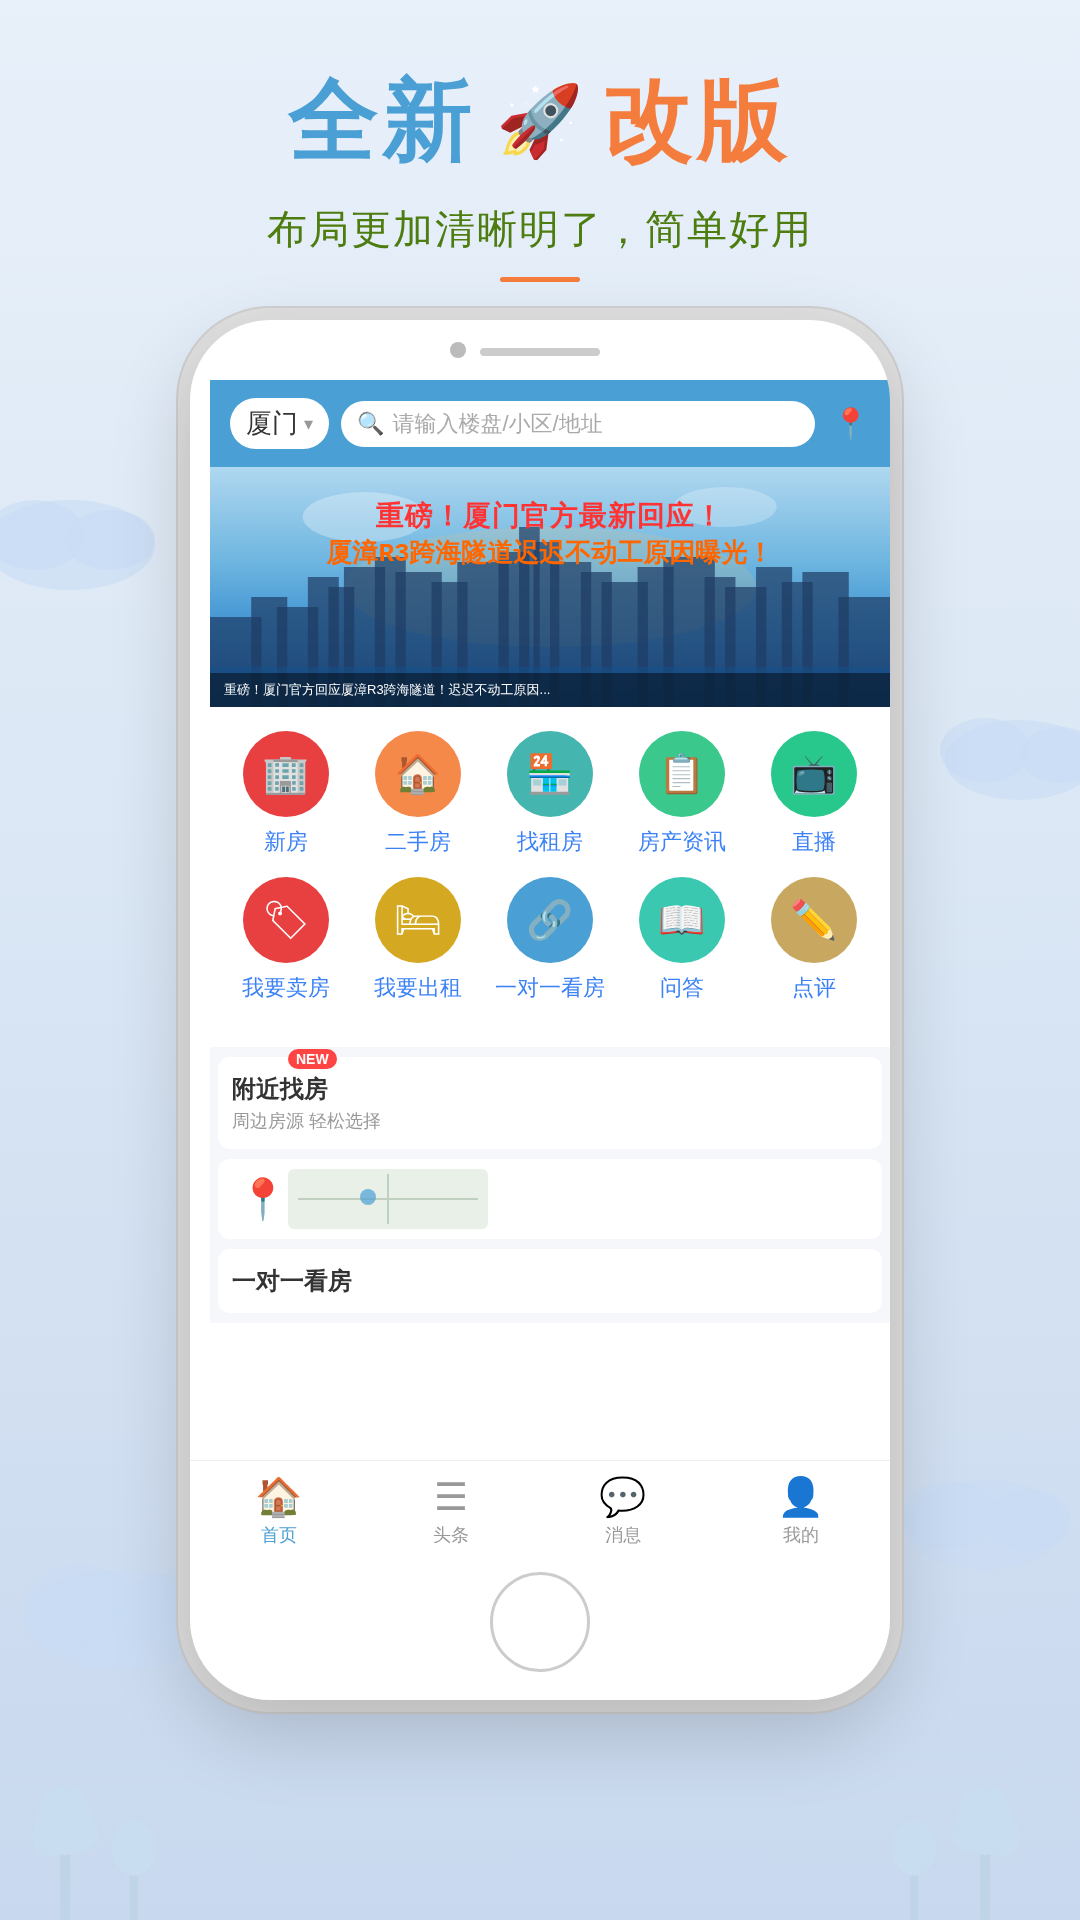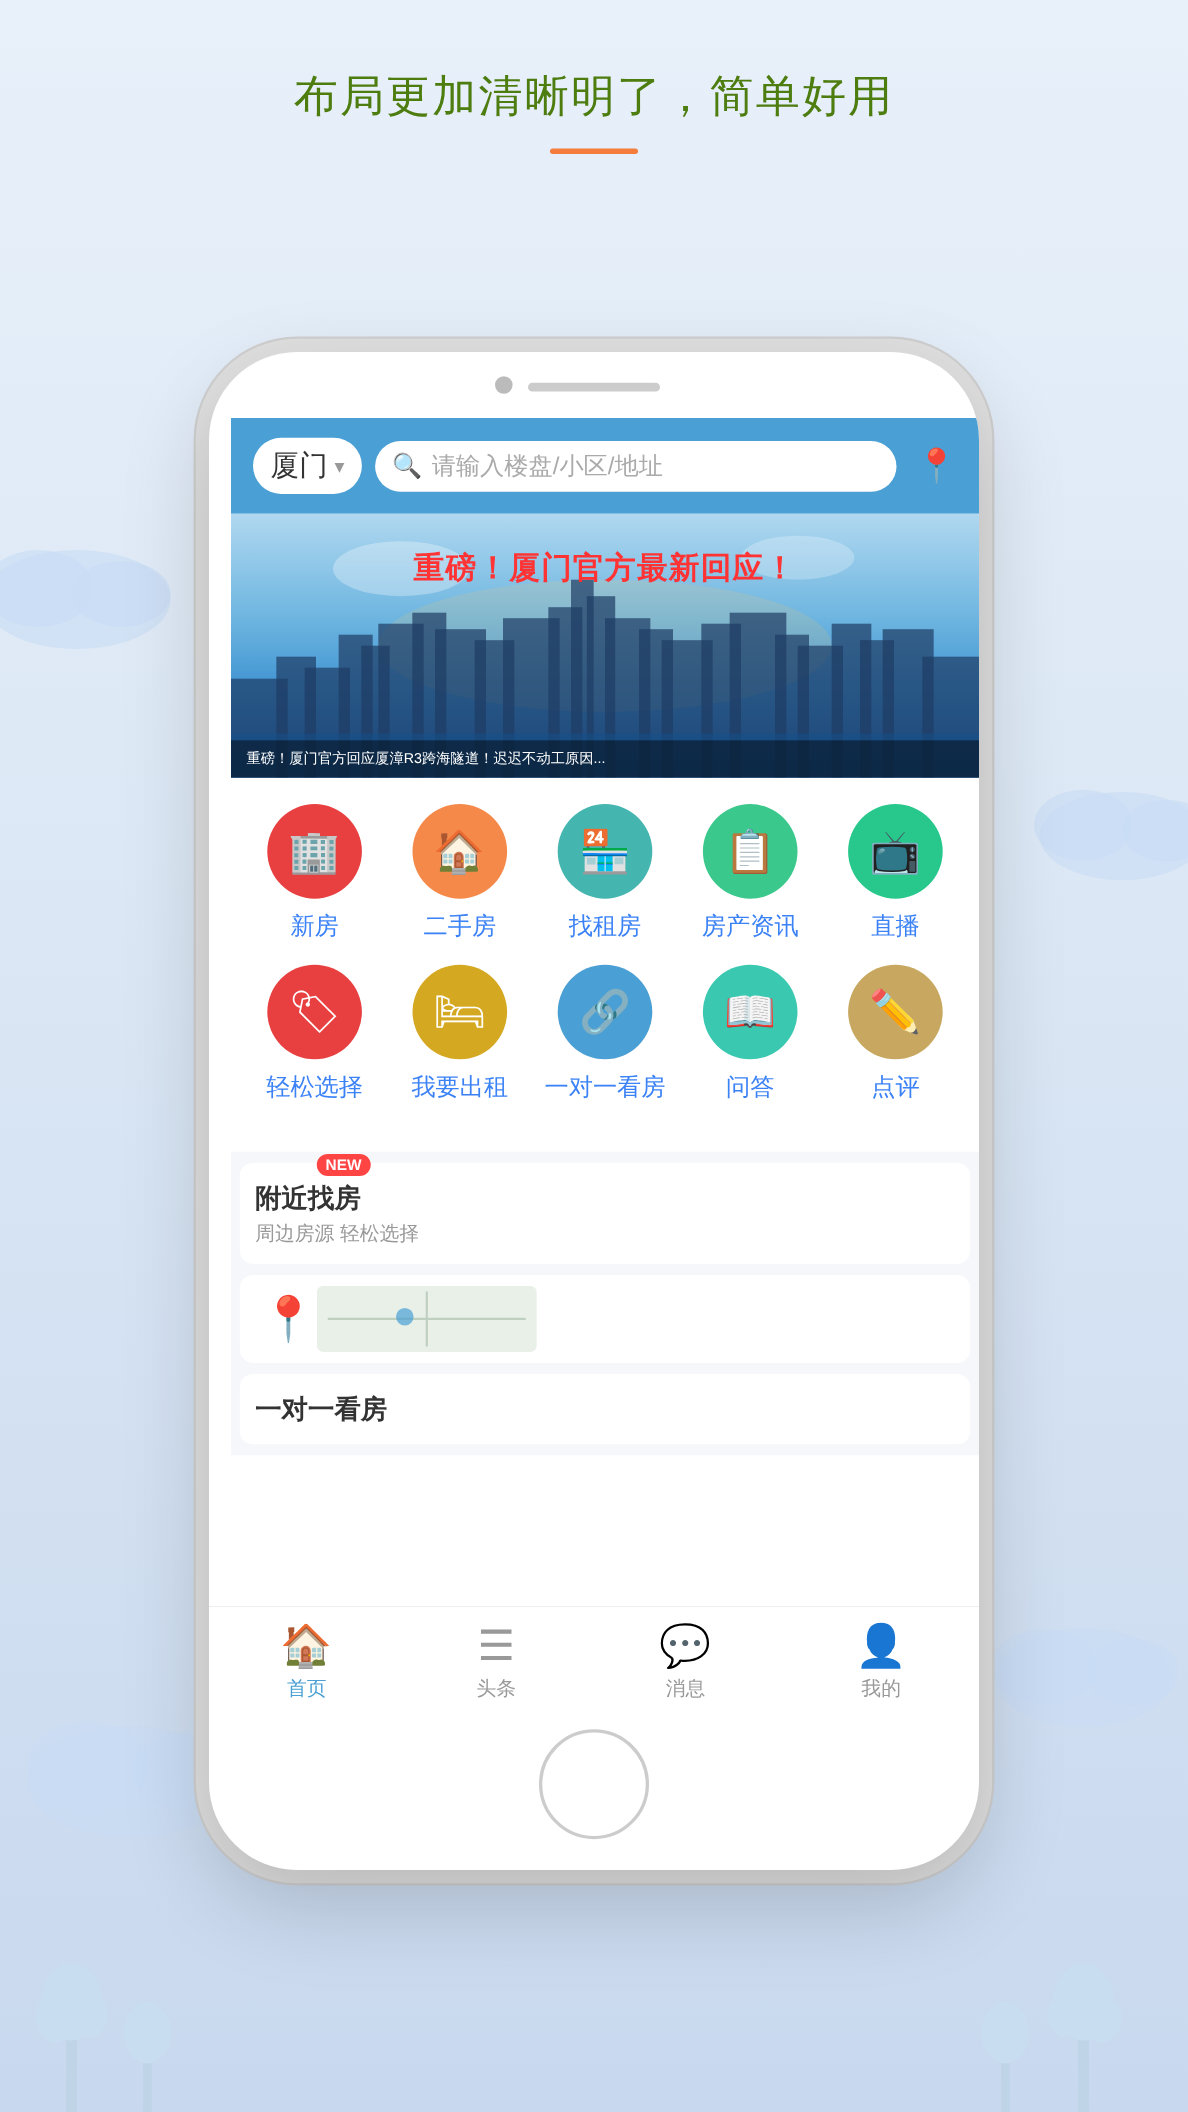--- a/index.html
+++ b/index.html
@@ -431,20 +431,25 @@
   <ellipse cx="150" cy="70" rx="50" ry="35" fill="rgba(200,220,245,0.5)"></ellipse>
 </svg>
 
 <svg style="position:absolute;bottom:350px;right:10px;z-index:5;" width="170" height="110" viewBox="0 0 170 110">
   <ellipse cx="85" cy="65" rx="80" ry="45" fill="rgba(200,220,245,0.5)"></ellipse>
   <ellipse cx="50" cy="55" rx="48" ry="34" fill="rgba(200,220,245,0.5)"></ellipse>
   <ellipse cx="130" cy="60" rx="42" ry="30" fill="rgba(200,220,245,0.5)"></ellipse>
 </svg>
 
 <div class="header-area">
+  <div class="header-title">
+    <span class="header-title-blue">全新</span>
+    <span class="rocket-icon">🚀</span>
+    <span class="header-title-orange">改版</span>
+  </div>
   <div class="header-subtitle">布局更加清晰明了，简单好用</div>
   <div class="header-underline"></div>
 </div>
 
 <div class="phone-mockup">
   <div class="phone-camera"></div>
   <div class="phone-speaker"></div>
 
   <div class="app-content">
 
@@ -506,20 +511,21 @@
             <rect x="530" y="100" width="35" height="140"></rect>
             <rect x="555" y="115" width="30" height="125"></rect>
             <rect x="575" y="105" width="45" height="135"></rect>
             <rect x="610" y="130" width="50" height="110"></rect>
           </g>
 
           <rect x="0" y="200" width="660" height="40" fill="rgba(20,80,140,0.5)"></rect>
         </svg>
         <div class="banner-text-top">
           <div class="banner-title-red">重磅！厦门官方最新回应！</div>
+          <div class="banner-title-orange">厦漳R3跨海隧道迟迟不动工原因曝光！</div>
         </div>
         <div class="banner-bottom-bar">
           <div class="banner-bottom-text">重磅！厦门官方回应厦漳R3跨海隧道！迟迟不动工原因...</div>
         </div>
       </div>
     </div>
 
     <div class="icon-grid">
 
       <div class="icon-row">
@@ -541,21 +547,21 @@
         </div>
         <div class="icon-item">
           <div class="icon-circle ic-green2">📺</div>
           <span class="icon-label">直播</span>
         </div>
       </div>
 
       <div class="icon-row">
         <div class="icon-item">
           <div class="icon-circle ic-red2">🏷</div>
-          <span class="icon-label">轻松选择</span>
+          <span class="icon-label">我要卖房</span>
         </div>
         <div class="icon-item">
           <div class="icon-circle ic-yellow">🛏</div>
           <span class="icon-label">我要出租</span>
         </div>
         <div class="icon-item">
           <div class="icon-circle ic-blue">🔗</div>
           <span class="icon-label">一对一看房</span>
         </div>
         <div class="icon-item">

